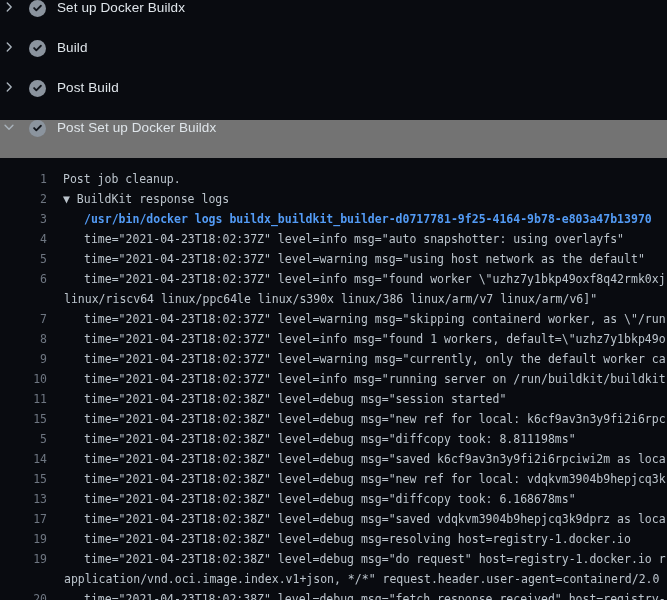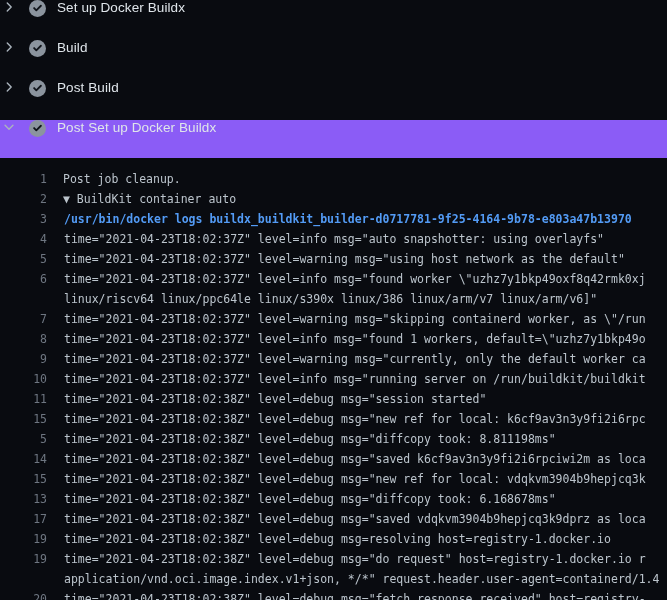--- a/index.html
+++ b/index.html
@@ -7,21 +7,21 @@
   body {
     background:#090b10;
     font-family:"Liberation Sans", sans-serif;
   }
   
   .step-row {
     display:flex; align-items:flex-start;
     height:40px; padding-left:2px;
     cursor:pointer; user-select:none;
   }
-  .step-row.s-expanded { background:#8b5cf6; height:38px; }
+  .step-row.s-expanded { background:#737373; height:38px; }
   .chev { width:14px; height:14px; display:flex; align-items:center; justify-content:center; flex-shrink:0; }
   .check { margin-left:13px; width:17px; height:17px; flex-shrink:0; }
   .step-label {
     margin-left:11px;
     color:#dfe5ea; font-size:13.5px; letter-spacing:0.1px;
   }
   
   .log-area {
     padding-top:11px;
     font-family:"DejaVu Sans Mono", monospace;
@@ -29,21 +29,21 @@
     color:#bcc5cd;
     overflow:hidden;
   }
   .log-line { display:flex; height:20px; line-height:20px; white-space:pre; }
   .ln {
     width:47px; flex-shrink:0;
     text-align:right; color:#6e7681;
   }
   .lt { overflow:hidden; }
   .ind-0 .lt { padding-left:16px; }
-  .ind-1 .lt { padding-left:17px; }
+  .ind-1 .lt { padding-left:37px; }
   .t-cont .lt { padding-left:17px; }
   .t-command .lt { color:#539bf5; font-weight:bold; }
   .t-group { cursor:pointer; }
 </style>
 </head>
 <body>
 
 <div>
   <div class="step-row s-collapsed">
       <span class="chev chev-right">
@@ -107,21 +107,21 @@
     </div>
 </div>
 
 <div class="log-area">
   <div class="log-line t-plain ind-0">
       <span class="ln">1</span>
       <span class="lt">Post job cleanup.</span>
     </div>
     <div class="log-line t-group ind-0">
       <span class="ln">2</span>
-      <span class="lt">▼ BuildKit container auto</span>
+      <span class="lt">▼ BuildKit response logs</span>
     </div>
     <div class="log-line t-command ind-1">
       <span class="ln">3</span>
       <span class="lt">/usr/bin/docker logs buildx_buildkit_builder-d0717781-9f25-4164-9b78-e803a47b13970</span>
     </div>
     <div class="log-line t-plain ind-1">
       <span class="ln">4</span>
       <span class="lt">time="2021-04-23T18:02:37Z" level=info msg="auto snapshotter: using overlayfs"</span>
     </div>
     <div class="log-line t-plain ind-1">
@@ -183,19 +183,19 @@
     <div class="log-line t-plain ind-1">
       <span class="ln">19</span>
       <span class="lt">time="2021-04-23T18:02:38Z" level=debug msg=resolving host=registry-1.docker.io</span>
     </div>
     <div class="log-line t-plain ind-1">
       <span class="ln">19</span>
       <span class="lt">time="2021-04-23T18:02:38Z" level=debug msg="do request" host=registry-1.docker.io r</span>
     </div>
     <div class="log-line t-cont">
       <span class="ln"></span>
-      <span class="lt">application/vnd.oci.image.index.v1+json, */*" request.header.user-agent=containerd/1.4</span>
+      <span class="lt">application/vnd.oci.image.index.v1+json, */*" request.header.user-agent=containerd/2.0</span>
     </div>
     <div class="log-line t-plain ind-1">
       <span class="ln">20</span>
       <span class="lt">time="2021-04-23T18:02:38Z" level=debug msg="fetch response received" host=registry-</span>
     </div>
 </div>
 
 </body></html>

